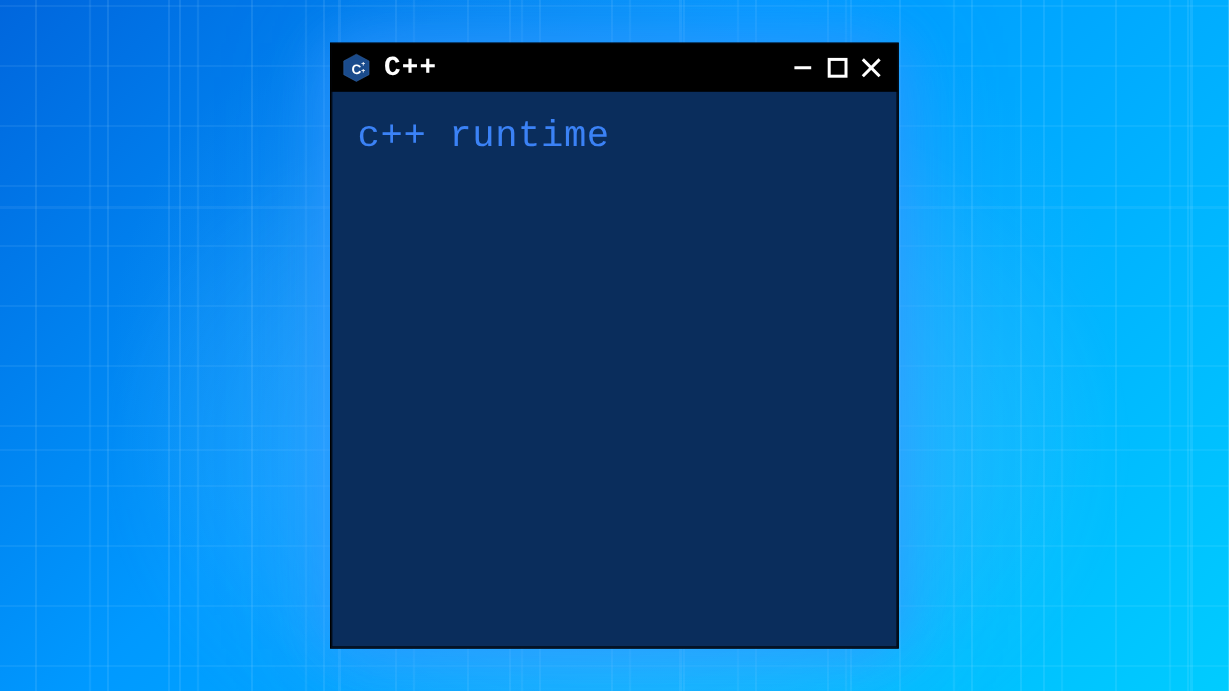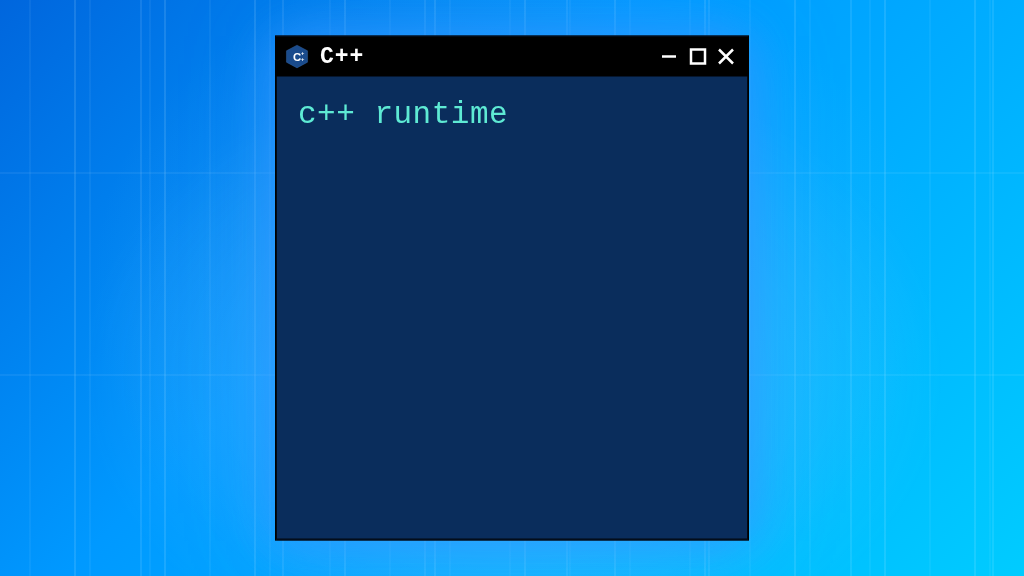--- a/index.html
+++ b/index.html
@@ -107,21 +107,21 @@
       width: 24px;
       height: 24px;
     }
     
     .console-body {
       padding: 20px 22px;
       height: calc(100% - 40px);
     }
     
     .console-text {
-      color: #5eead4;
+      color: #3b82f6;
       font-family: 'Consolas', 'Courier New', monospace;
       font-size: 31px;
       font-weight: normal;
       letter-spacing: 0.5px;
     }
   </style>
 </head>
 <body>
 
 <div class="circuit-bg"></div>

